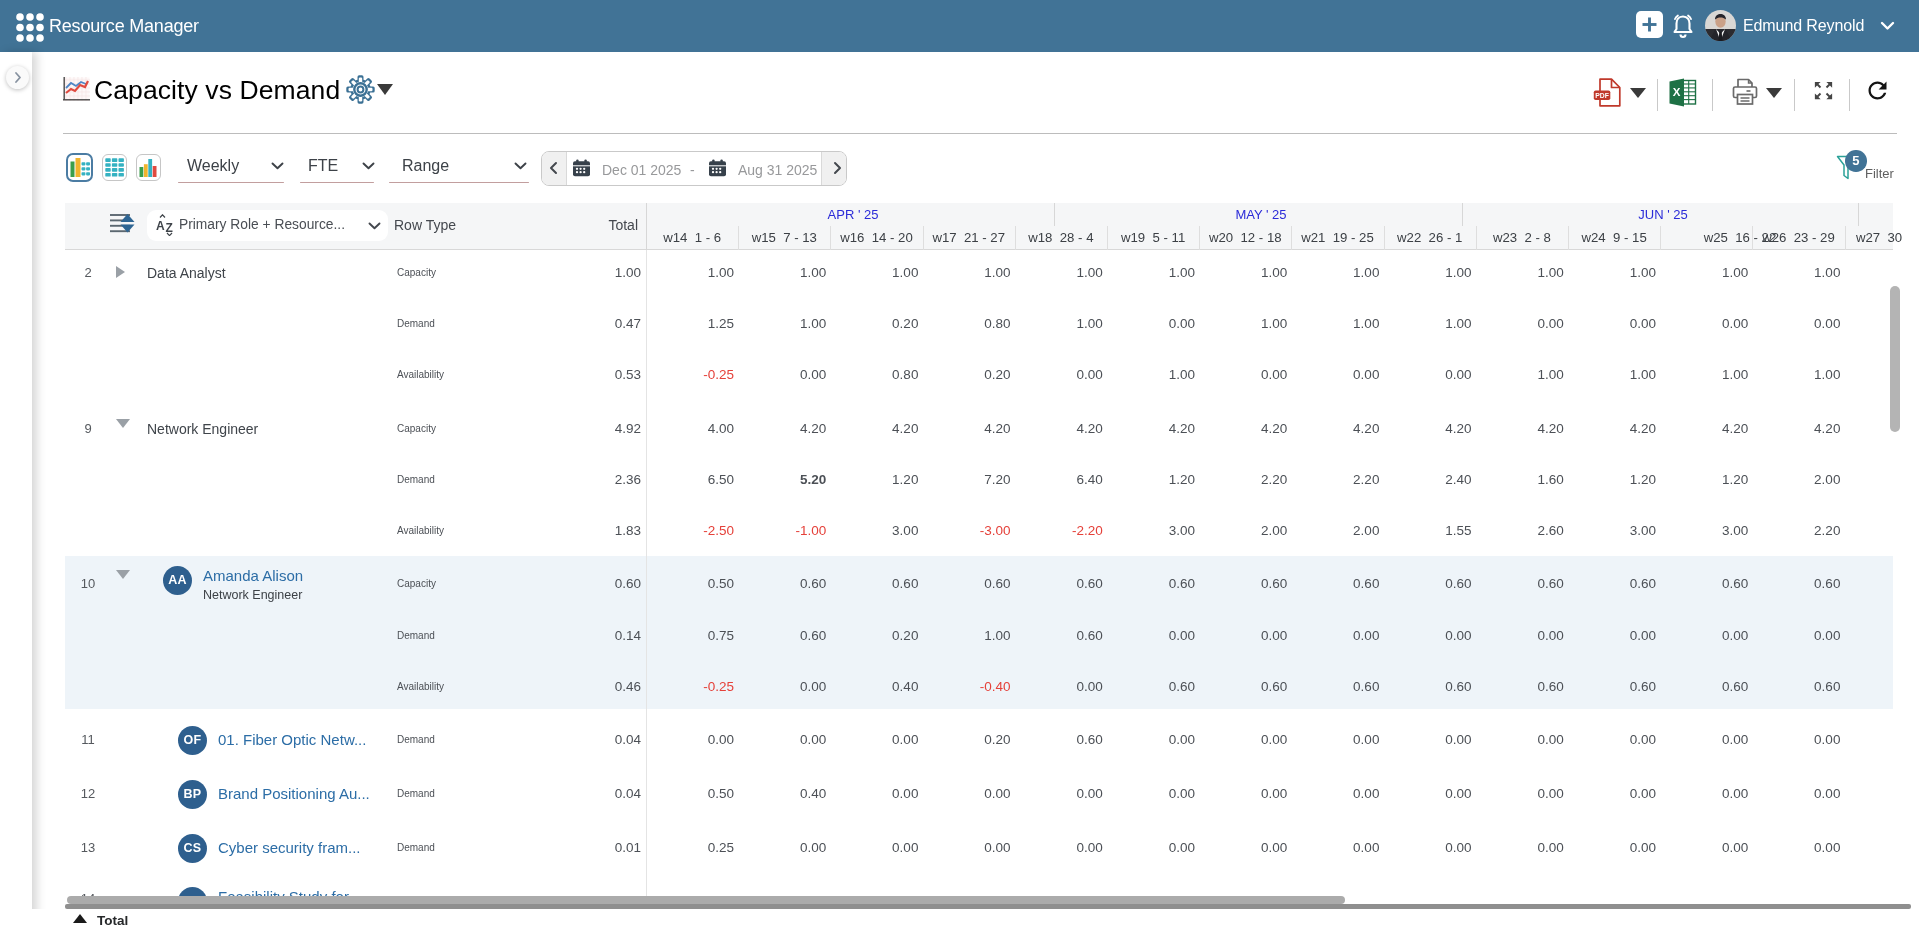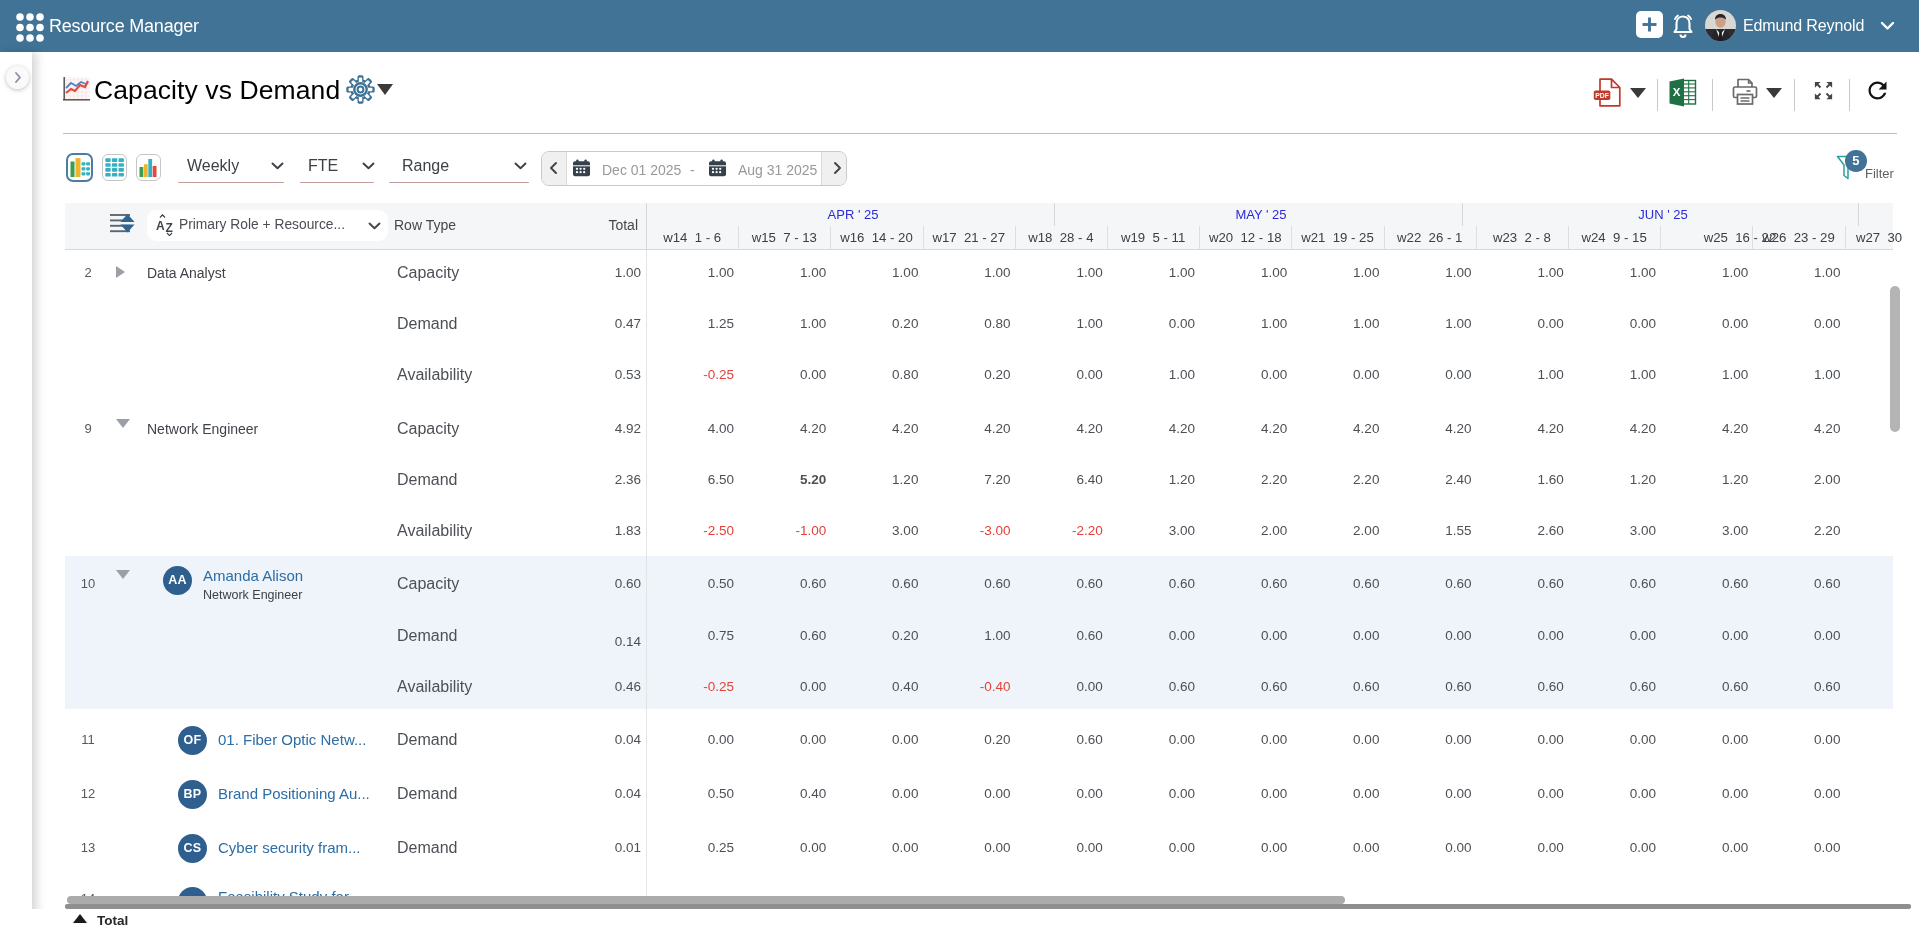--- a/index.html
+++ b/index.html
@@ -1,20 +1,20 @@
 <!DOCTYPE html>
 <html><head><meta charset="utf-8"><title>Resource Manager</title>
 <style>
 *{margin:0;padding:0;box-sizing:border-box;}
 html,body{width:1919px;height:931px;overflow:hidden;background:#fff;
  font-family:"Liberation Sans",sans-serif;-webkit-font-smoothing:antialiased;}
 .abs{position:absolute;}
 .num{position:absolute;width:70px;text-align:right;font-size:13.5px;color:#4c5056;height:18px;line-height:18px;}
 .neg{color:#e5413a;}
-.rt{position:absolute;font-size:16px;color:#4c5056;height:18px;line-height:18px;}
+.rt{position:absolute;font-size:10px;color:#4c5056;height:18px;line-height:18px;}
 .rnum{position:absolute;font-size:13px;color:#55595e;height:16px;line-height:16px;}
 .gname{position:absolute;font-size:14px;color:#3f444a;height:18px;line-height:18px;}
 .pname{position:absolute;font-size:15px;font-weight:500;color:#2c6da6;height:18px;line-height:18px;white-space:nowrap;}
 .ava{position:absolute;width:29px;height:29px;border-radius:50%;background:#2e5f8e;color:#fff;
  font-size:12.5px;font-weight:700;text-align:center;line-height:29px;letter-spacing:.3px;}
 .wlab{position:absolute;font-size:13.2px;color:#3c4045;text-align:center;height:16px;line-height:16px;}
 .mlab{position:absolute;font-size:13px;color:#2b2bd8;text-align:center;height:15px;line-height:15px;}
 .vline{position:absolute;width:1px;background:#d7d7d7;}
 .sep{position:absolute;width:1px;background:#c9c9c9;top:79px;height:32px;}
 .tri-r{width:0;height:0;border-left:9px solid #9aa0a6;border-top:6px solid transparent;border-bottom:6px solid transparent;}
@@ -432,21 +432,21 @@
     <div class="num" style="left:967.8px;top:325.0px;">0.60</div>
     <div class="num" style="left:1060.0px;top:325.0px;">0.60</div>
     <div class="num" style="left:1152.2px;top:325.0px;">0.60</div>
     <div class="num" style="left:1244.4px;top:325.0px;">0.60</div>
     <div class="num" style="left:1336.6px;top:325.0px;">0.60</div>
     <div class="num" style="left:1428.8px;top:325.0px;">0.60</div>
     <div class="num" style="left:1521.0px;top:325.0px;">0.60</div>
     <div class="num" style="left:1613.2px;top:325.0px;">0.60</div>
     <div class="num" style="left:1705.4px;top:325.0px;">0.60</div>
 <div class="rt" style="left:332px;top:376.5px;">Demand</div>
-    <div class="num" style="left:506px;top:376.5px;margin-top:6px;">0.14</div>
+    <div class="num" style="left:506px;top:376.5px;">0.14</div>
     <div class="num" style="left:599.0px;top:376.5px;">0.75</div>
     <div class="num" style="left:691.2px;top:376.5px;">0.60</div>
     <div class="num" style="left:783.4px;top:376.5px;">0.20</div>
     <div class="num" style="left:875.6px;top:376.5px;">1.00</div>
     <div class="num" style="left:967.8px;top:376.5px;">0.60</div>
     <div class="num" style="left:1060.0px;top:376.5px;">0.00</div>
     <div class="num" style="left:1152.2px;top:376.5px;">0.00</div>
     <div class="num" style="left:1244.4px;top:376.5px;">0.00</div>
     <div class="num" style="left:1336.6px;top:376.5px;">0.00</div>
     <div class="num" style="left:1428.8px;top:376.5px;">0.00</div>

